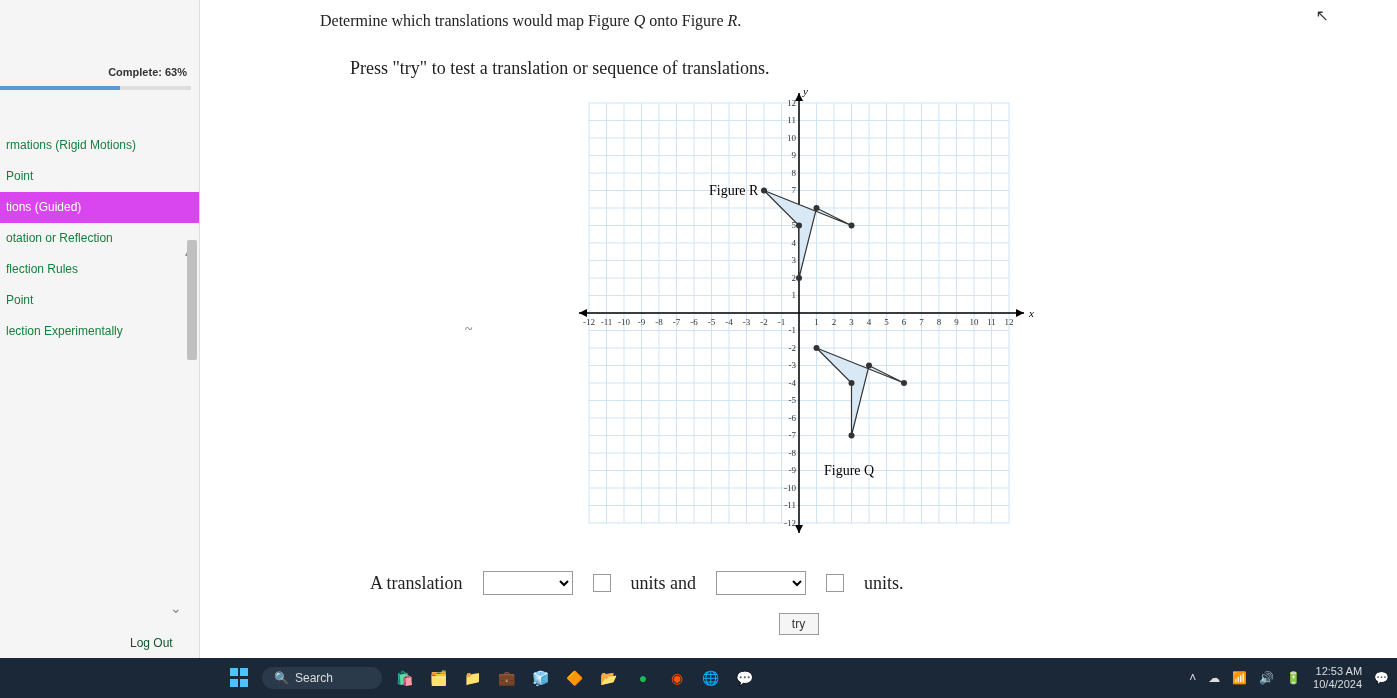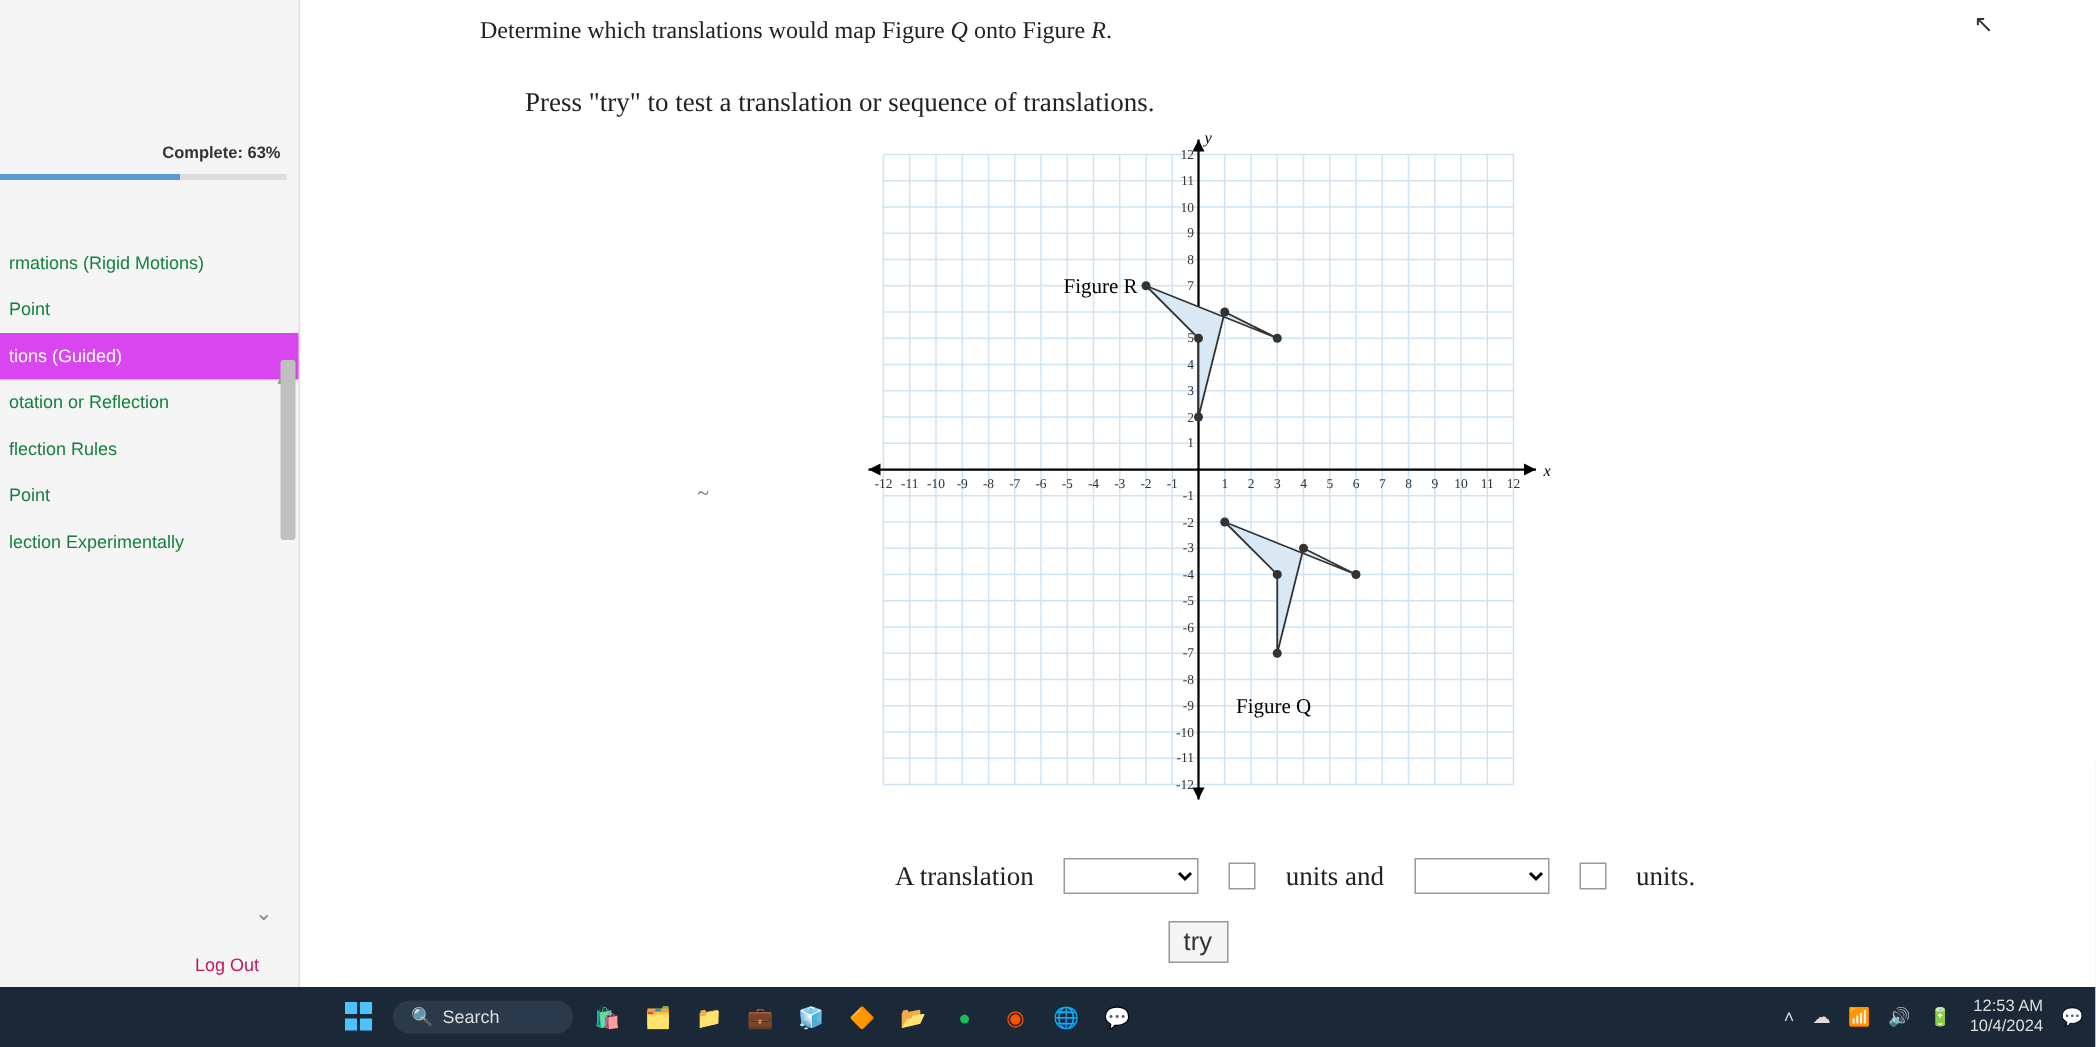--- a/index.html
+++ b/index.html
@@ -1,40 +1,40 @@
 <!DOCTYPE html>
 <html><head>
 <meta charset="utf-8">
 <style>
 * { box-sizing: border-box; margin: 0; padding: 0; }
 body { font-family: Georgia, 'Times New Roman', serif; background: #e8e8e8; width: 1397px; height: 698px; overflow: hidden; position: relative; }
 .app { display: flex; height: 658px; background: #fff; }
-.sidebar { width: 200px; background: #f5f5f5; border-right: 1px solid #ddd; padding-top: 92px; font-family: Arial, sans-serif; font-size: 12px; color: #555; position: relative; }
+.sidebar { width: 200px; background: #f5f5f5; border-right: 1px solid #ddd; padding-top: 62px; font-family: Arial, sans-serif; font-size: 12px; color: #555; position: relative; }
 .complete { text-align: right; padding: 4px 12px; font-size: 11px; color: #333; font-weight: bold; }
 .progress { height: 4px; background: #ddd; margin: 4px 8px 40px 0; }
 .progress-fill { height: 100%; background: #5b9bd5; width: 63%; }
 .nav-item { padding: 8px 6px; color: #15803d; font-size: 12px; border-bottom: 1px solid transparent; }
 .nav-item.active { background: #d946ef; color: #fff; }
 .nav-caret { position: absolute; right: 8px; top: 245px; color: #888; }
 .scroller { position: absolute; right: 2px; top: 240px; width: 10px; height: 120px; background: #c0c0c0; border-radius: 2px; }
-.logout { position: absolute; bottom: 8px; left: 130px; font-size: 12px; color: #be185d; }
+.logout { position: absolute; bottom: 8px; left: 130px; font-size: 12px; color: #14532d; }
 .chev-down { position: absolute; bottom: 42px; left: 170px; color: #888; font-size: 14px; }
 
 .main { flex: 1; padding: 8px 40px; color: #222; position: relative; }
 .question { font-size: 16px; margin: 4px 0 28px 80px; font-family: Georgia, serif; }
 .instruction { font-size: 18px; margin: 0 0 4px 110px; font-family: Georgia, serif; }
 .graph-wrap { text-align: center; }
 .graph { display: inline-block; position: relative; }
 svg.grid { background: #fff; }
 
-.answer-row { margin: 24px 0 0 130px; font-size: 18px; display: flex; align-items: center; gap: 20px; font-family: Georgia, serif; justify-content: center; }
+.answer-row { margin: 24px 0 0 130px; font-size: 18px; display: flex; align-items: center; gap: 20px; font-family: Georgia, serif; }
 select.blank { width: 90px; height: 24px; border: 1px solid #999; font-size: 12px; background: #fff; }
 .box { width: 18px; height: 18px; border: 1px solid #999; display: inline-block; background: #fff; }
 
-.try-btn { margin: 18px auto 0; display: block; width: 40px; padding: 3px 0; border: 1px solid #999; background: #f5f5f5; font-size: 17px; font-family: Arial; color: #333; cursor: pointer; }
+.try-btn { margin: 18px auto 0; display: block; width: 40px; padding: 3px 0; border: 1px solid #999; background: #f5f5f5; font-size: 12px; font-family: Arial; color: #333; cursor: pointer; }
 
 .taskbar { position: absolute; bottom: 0; left: 0; right: 0; height: 40px; background: #1a2838; display: flex; align-items: center; padding: 0 8px; color: #ddd; font-family: 'Segoe UI', Arial, sans-serif; font-size: 12px; justify-content: space-between; }
 .tb-left { display: flex; align-items: center; gap: 12px; }
 .tb-right { display: flex; align-items: center; gap: 12px; }
 .win-icon { display: inline-flex; flex-wrap: wrap; width: 20px; height: 20px; gap: 2px; }
 .win-icon span { width: 8px; height: 8px; background: #4cc2ff; }
 .search-box { display: flex; align-items: center; background: #2a3a4a; border-radius: 16px; padding: 4px 12px; gap: 6px; width: 120px; }
 .tb-icon { width: 22px; height: 22px; border-radius: 4px; display: flex; align-items: center; justify-content: center; font-size: 14px; }
 .clock { text-align: right; font-size: 11px; line-height: 1.2; }
 .cursor { position: absolute; top: 6px; right: 68px; font-size: 16px; color: #333; }

